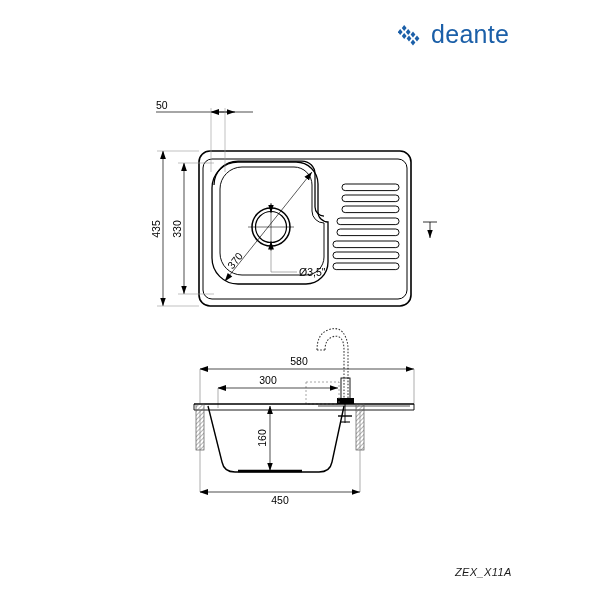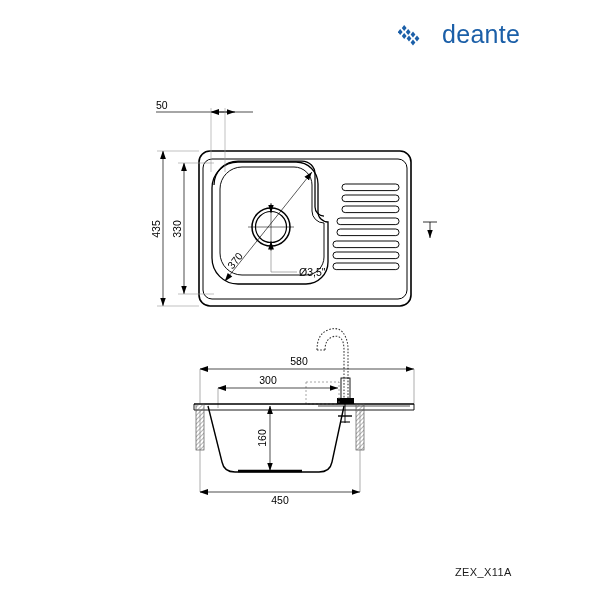--- a/index.html
+++ b/index.html
@@ -20,21 +20,21 @@
     height: 600px;
     background: #ffffff;
   }
   
   #logo {
     position: absolute;
     left: 398px;
     top: 22px;
     display: flex;
     align-items: center;
-    gap: 18px;
+    gap: 7px;
   }
   #logo-mark { display: block; }
   #logo-text {
     font-family: "Liberation Sans", sans-serif;
     font-size: 25px;
     font-weight: 400;
     color: #1b5fa8;
     letter-spacing: 0.3px;
     line-height: 1;
   }
@@ -46,20 +46,21 @@
   }
   
   #product-code {
     position: absolute;
     left: 455px;
     top: 566px;
     font-family: "Liberation Sans", sans-serif;
     font-size: 11px;
     color: #1a1a1a;
     letter-spacing: 0.4px;
+    font-style: italic;
   }
   text {
     font-family: "Liberation Sans", sans-serif;
     fill: #000000;
   }
 </style>
 </head>
 <body>
 
 <div id="page">

